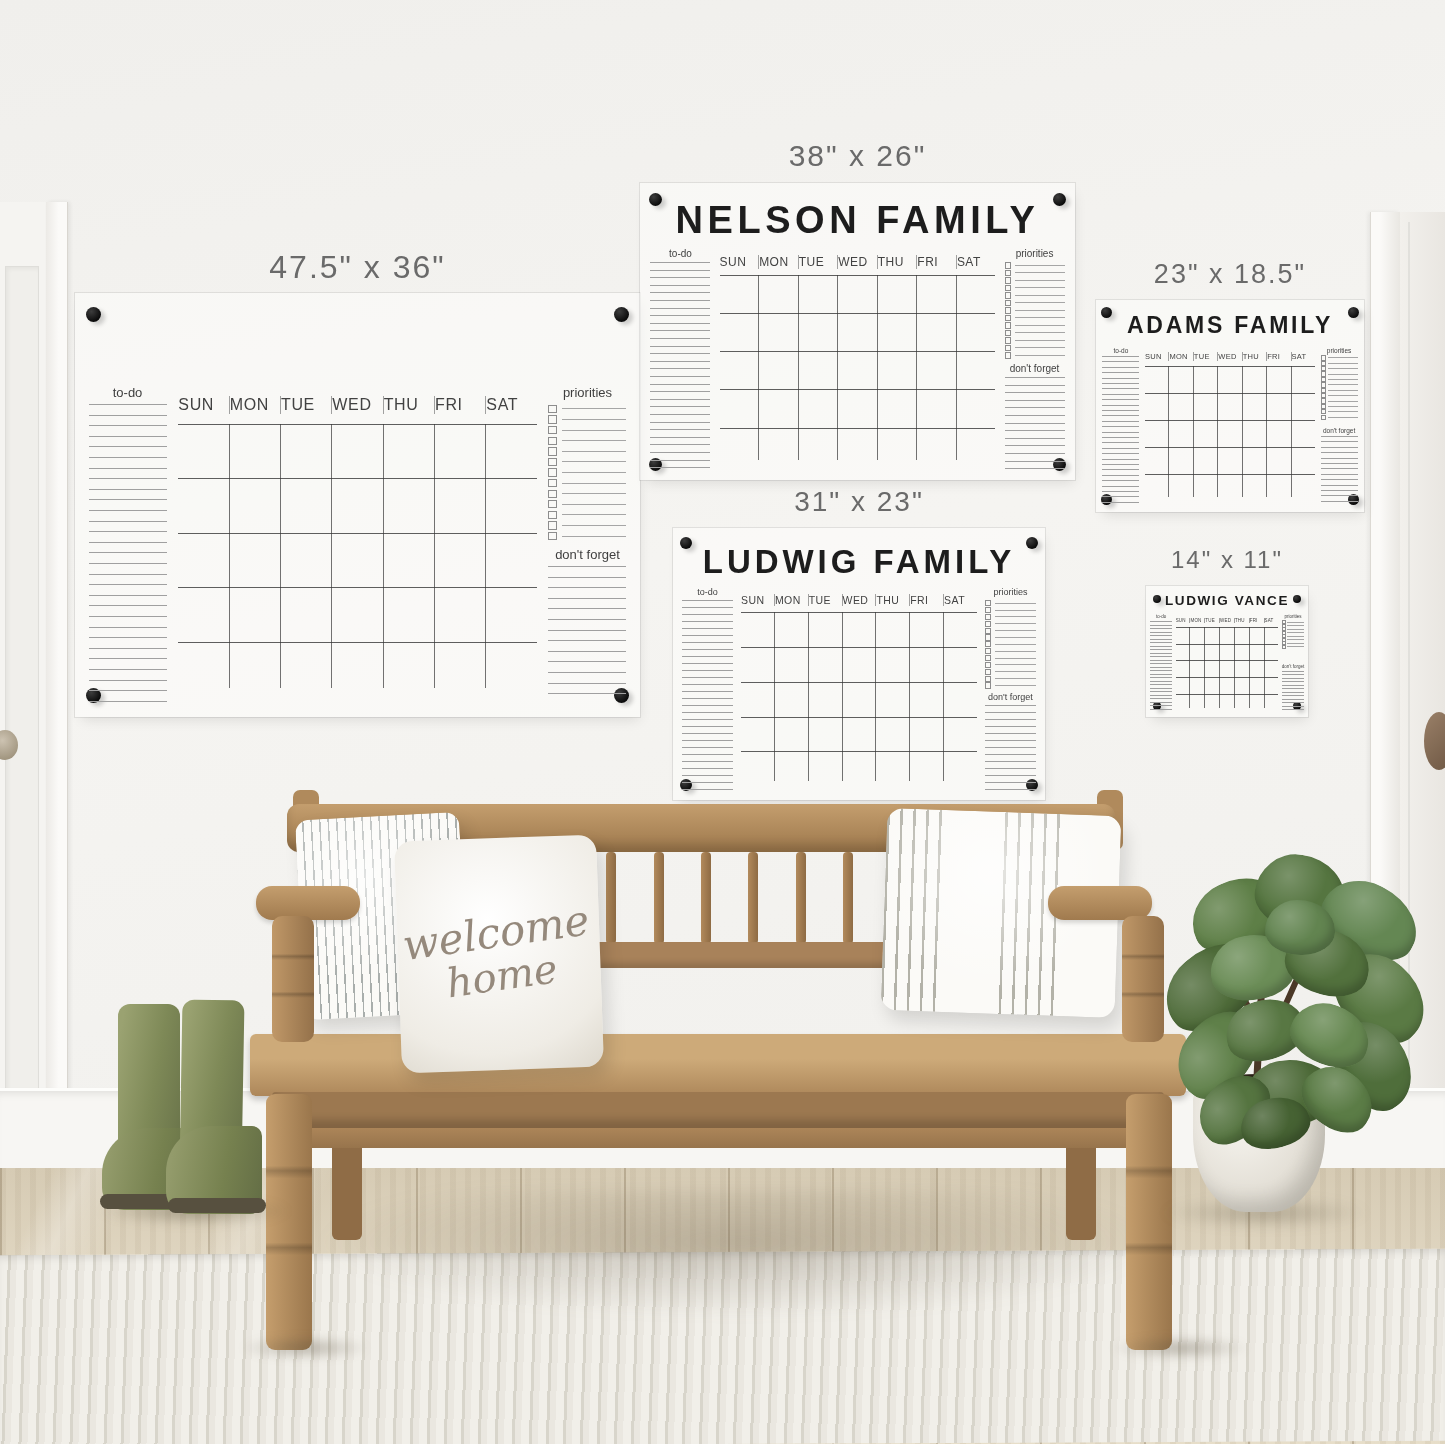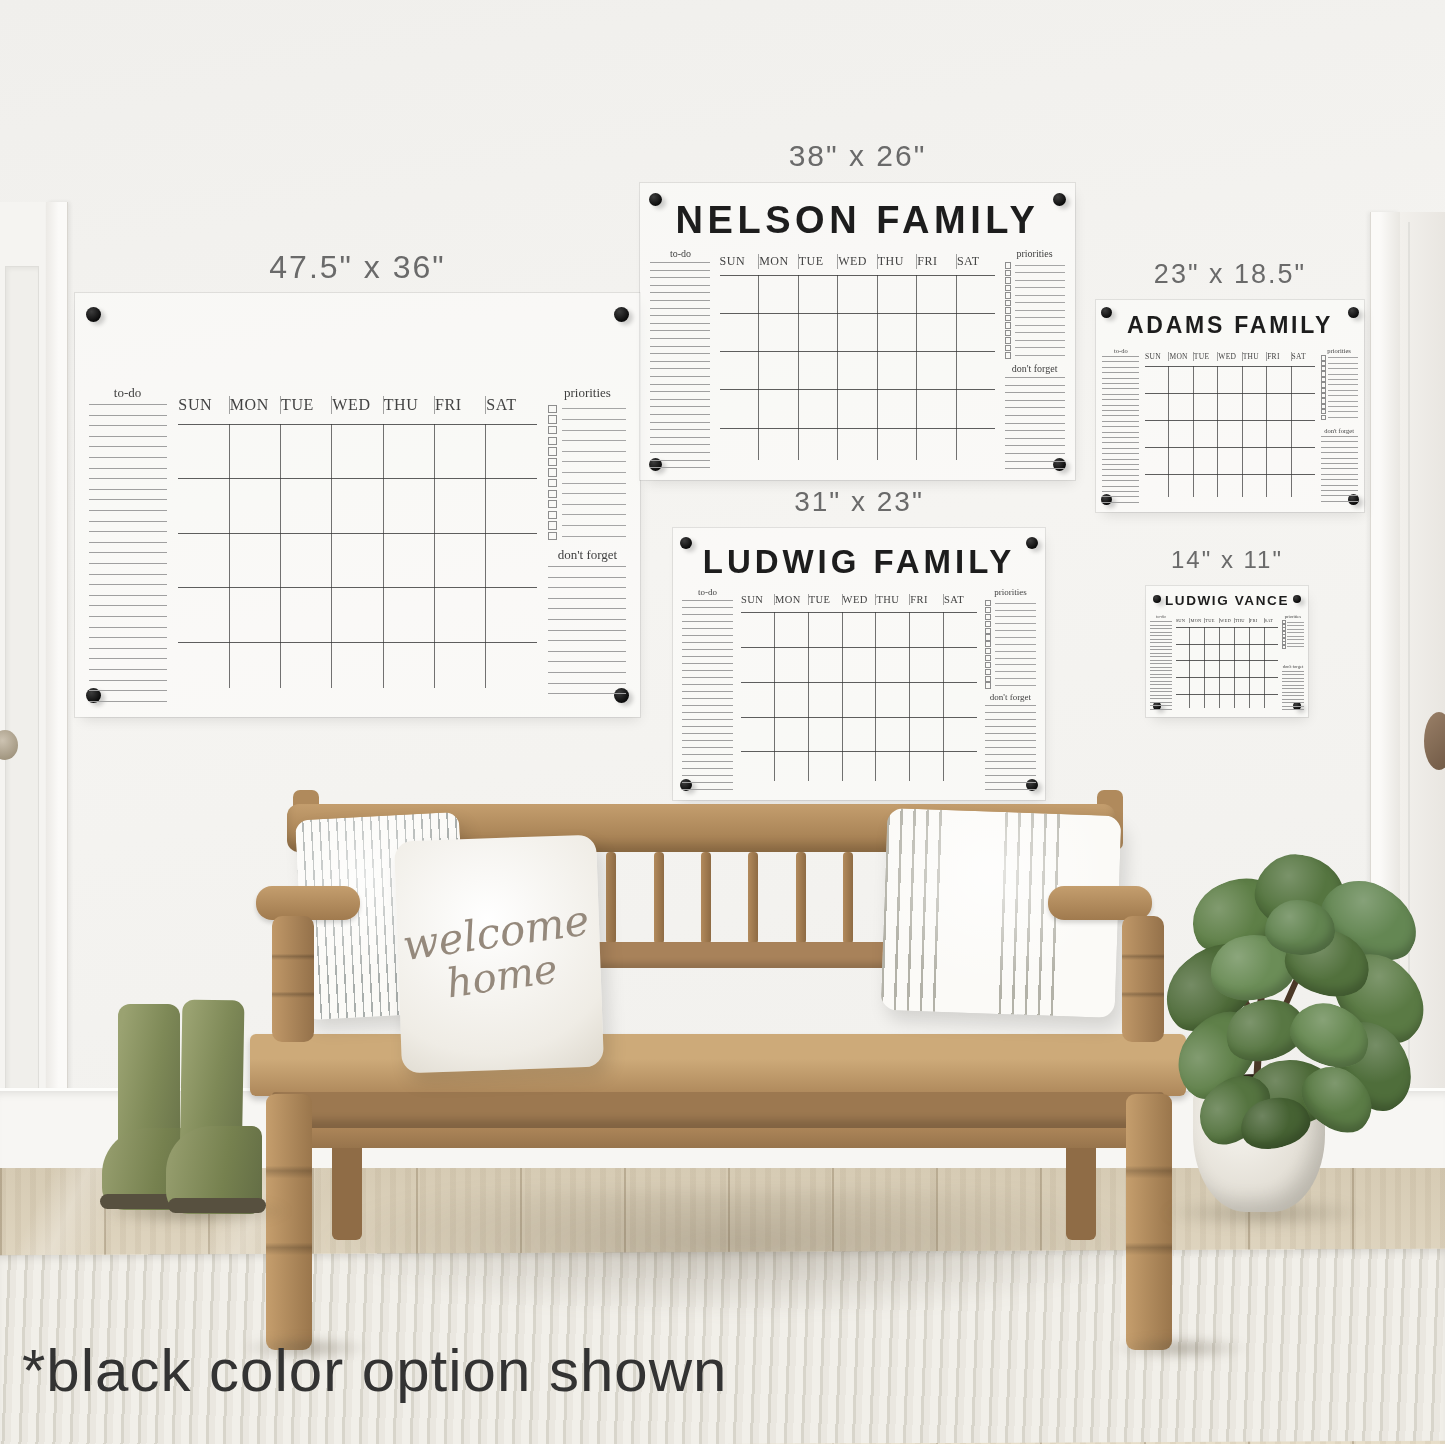--- a/index.html
+++ b/index.html
@@ -42,21 +42,21 @@
       background-image:
         repeating-linear-gradient(92deg,#f1efe9 0 8px,#d8d5cb 8px 11px,#eae7e0 11px 17px);
       box-shadow:inset 0 6px 8px -4px rgba(0,0,0,.12);}
 
   
   .size-label{position:absolute;text-align:center;color:#6a6a6a;font-weight:300;letter-spacing:2px;}
   .board{position:absolute;background:rgba(253,253,252,.55);
       box-shadow:0 0 0 1px rgba(120,120,120,.16),3px 7px 12px -4px rgba(0,0,0,.10);}
   .board .title{position:absolute;left:0;right:0;top:5.5%;text-align:center;font-weight:600;
       letter-spacing:.12em;color:#1d1d1d;font-size:var(--fs);white-space:nowrap;}
-  .board .content{position:absolute;left:2.4%;right:2.4%;top:22%;bottom:3.5%;display:flex;gap:2.2%;font-family:Liberation Serif, serif;}
+  .board .content{position:absolute;left:2.4%;right:2.4%;top:22%;bottom:3.5%;display:flex;gap:2.2%;}
   .board .col{width:14.5%;display:flex;flex-direction:column;}
   .board .mid{flex:1;display:flex;flex-direction:column;}
   .sec-label{text-align:center;color:#3f3f3f;font-size:var(--sec);line-height:1.1;flex:0 0 auto;}
   .ruled{flex:1;margin-top:5%;
       background-image:repeating-linear-gradient(to bottom,#a0a0a0 0 1px,rgba(0,0,0,0) 1px var(--lg));}
   .days{height:12%;display:flex;align-items:center;}
   .days span{flex:1;text-align:left;font-size:var(--day);color:#424242;letter-spacing:.04em;}
   .days span + span{border-left:1px solid rgba(90,90,90,.55);}
   .grid{flex:0 0 83.5%;display:flex;
       background-image:repeating-linear-gradient(to bottom,rgba(55,55,55,.8) 0 1px,rgba(0,0,0,0) 1px calc(100%/4.85));}
@@ -564,15 +564,14 @@
         <i></i>
         <i></i>
         <i></i>
         <i></i>
         <i></i>
         <i></i>
         <i></i>
       </div>
   </div>
 
-  <div class="caption">*black color option shown</div>
 
 </div>
 
 </body></html>

